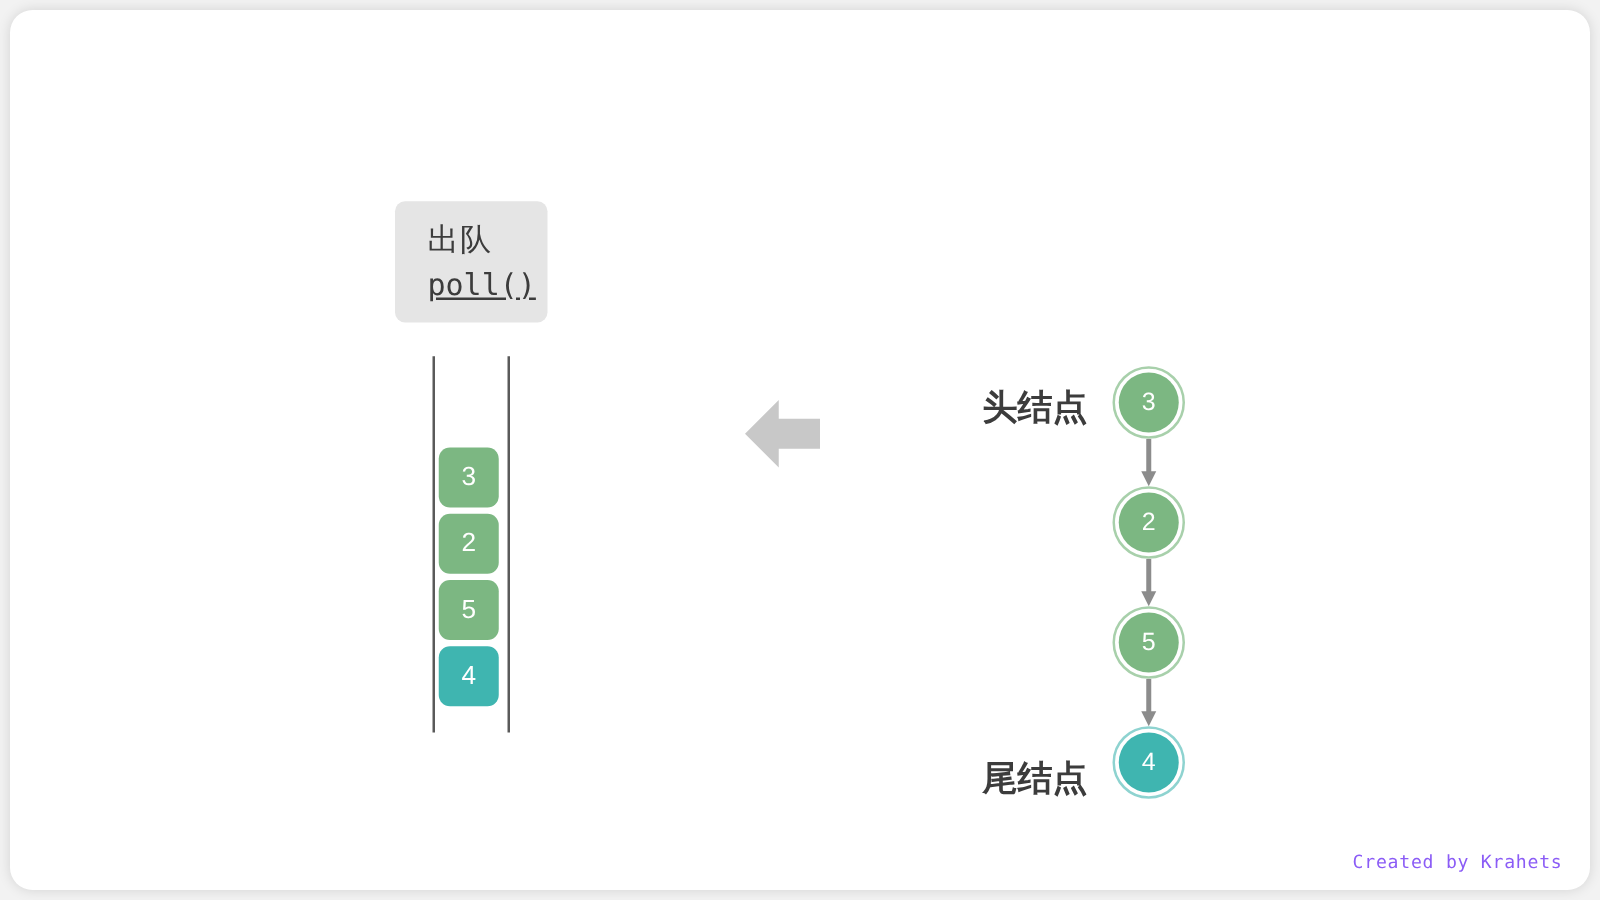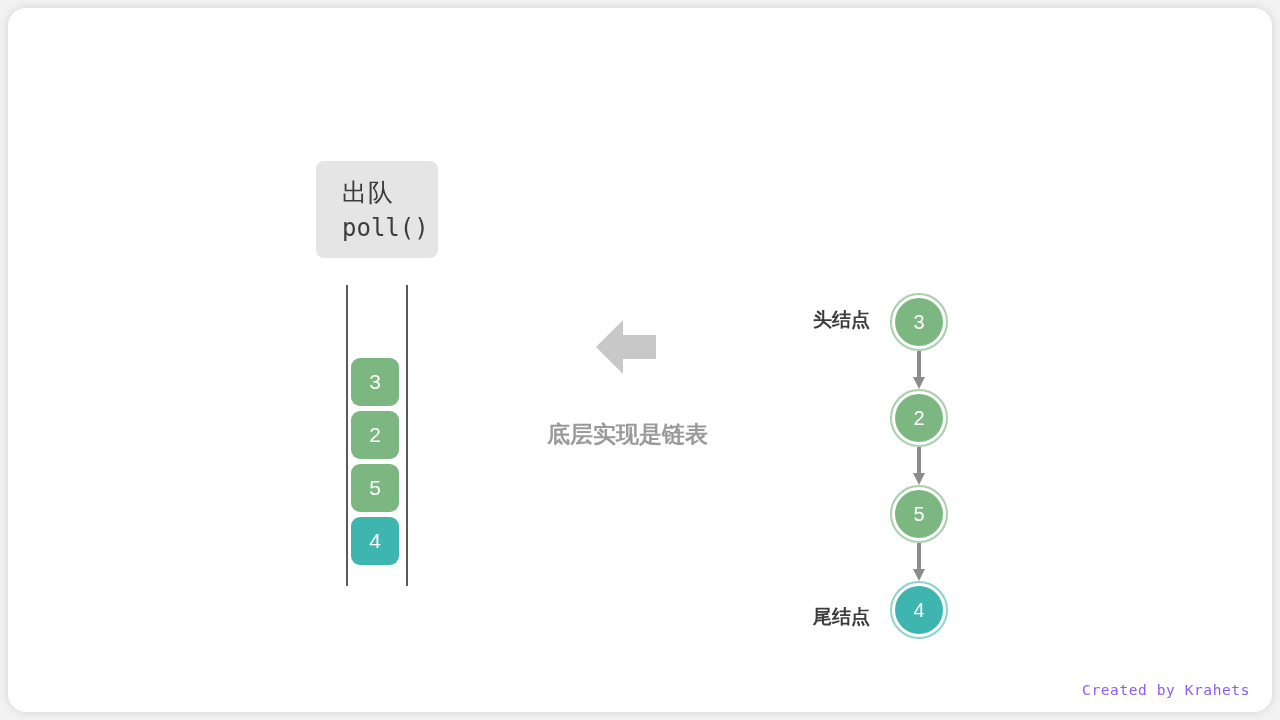--- a/index.html
+++ b/index.html
@@ -52,20 +52,21 @@
   }
   .chip-op .line1 {
     font-size: 25px;
     line-height: 36px;
     letter-spacing: 1px;
   }
   .chip-op .line2 {
     font-family: "DejaVu Sans Mono", monospace;
     font-size: 24px;
     line-height: 36px;
+    text-decoration: underline;
   }
   .chip-right {
     left: 840px;
     top: 196px;
     width: 157px;
     height: 52px;
     padding: 0;
     align-items: center;
     justify-content: center;
     font-size: 23px;
@@ -137,21 +138,21 @@
     height: 58px;
     border-radius: 50%;
     box-sizing: border-box;
     border: 2px solid transparent;
   }
 
   .ll-label {
     position: absolute;
     color: #3c3c3c;
     font-weight: bold;
-    font-size: 19px;
+    font-size: 28px;
     white-space: nowrap;
     text-align: right;
   }
 
   .ll-conn { position: absolute; }
 
   
   .watermark {
     position: absolute;
     right: 30px;
@@ -192,21 +193,20 @@
       </div>
     </div>
 
   <div class="big-arrow">
     <svg width="60" height="58" viewBox="0 0 60 58" xmlns="http://www.w3.org/2000/svg">
       <path d="M0 29 L27 2 L27 17 L60 17 L60 41 L27 41 L27 56 Z" fill="#c8c8c8"></path>
     </svg>
   </div>
 
   <div class="caption">
-    <div>底层实现是链表</div>
   </div>
 
   <div id="linked-list">
       <div class="ll-ring" style="left: 890px; top: 293px; border: 2px solid rgb(168, 208, 171);"></div>
       <div class="ll-node" style="left: 895px; top: 298px; width: 48px; height: 48px; background: rgb(124, 183, 130);">
         <span>3</span>
       </div>
       <div class="ll-conn" style="left: 910px; top: 351px; width: 18px; height: 38px;"><svg width="18" height="38" viewBox="0 0 18 38" xmlns="http://www.w3.org/2000/svg">
           <line x1="9" y1="0" x2="9" y2="28" stroke="#8c8c8c" stroke-width="4"></line>
           <path d="M3 26 L15 26 L9 38 Z" fill="#8c8c8c"></path>

